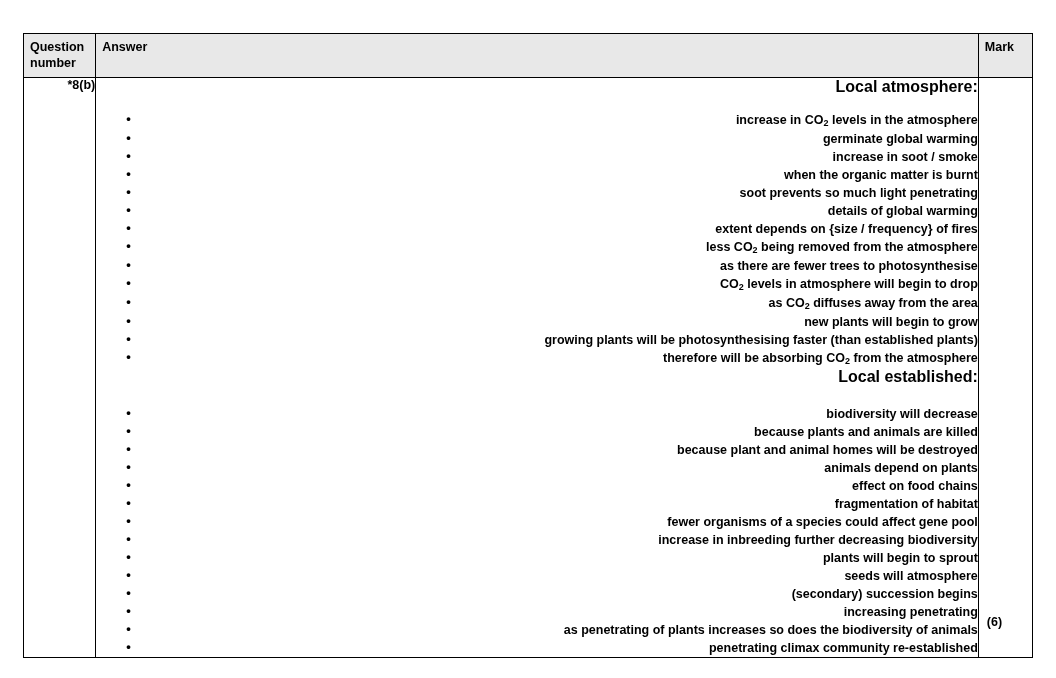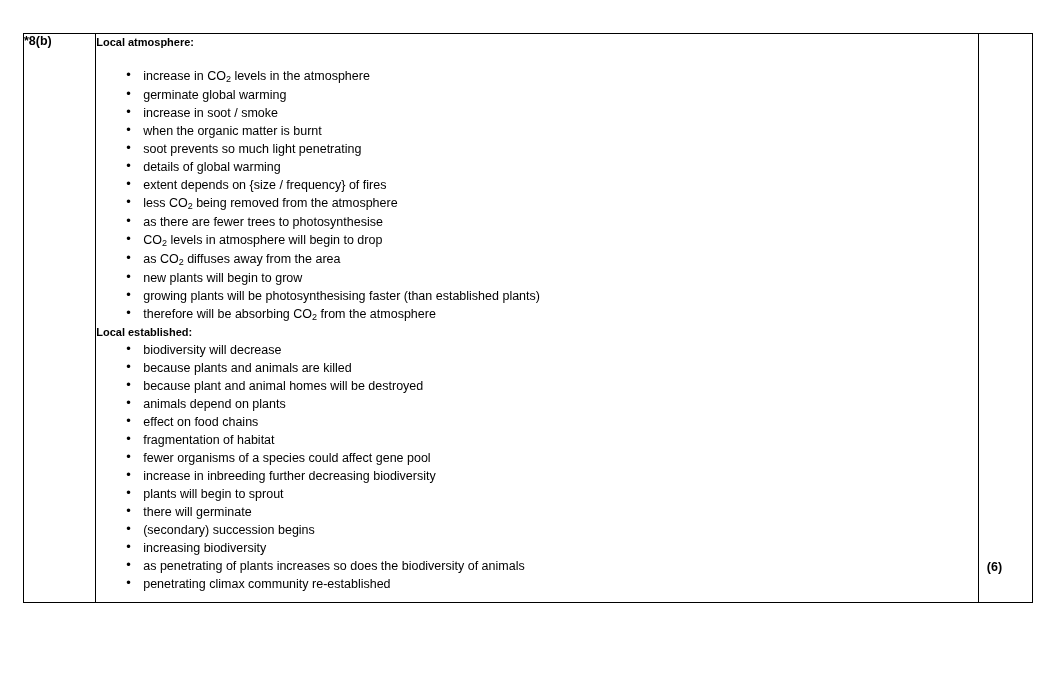--- a/index.html
+++ b/index.html
@@ -41,20 +41,21 @@
     line-height: 16px;
     padding: 5px 6px 6px 6px;
   }
   .col-q { width: 72px; }
   .col-a { width: 880px; }
   .col-m { width: 54px; }
 
   .body-row td {
     font-size: 12.5px;
     padding: 0;
+    text-align: right;
   }
   .cell-q {
     font-weight: bold;
     padding: 7px 6px 0 6px;
     font-size: 12.5px;
     height: 568px;
   }
   .cell-a {
     padding: 7px 6px 0 6px;
     position: relative;
@@ -66,31 +67,32 @@
   }
   .mark-value {
     position: absolute;
     left: 8px;
     bottom: 28px;
     font-weight: bold;
     font-size: 12.5px;
   }
   .subhead {
     font-weight: bold;
-    font-size: 11px;
+    font-size: 16px;
     line-height: 17px;
     margin: 0;
   }
   ul.points {
     list-style: none;
     margin: 0;
     padding: 0;
+    font-weight: bold;
   }
   ul.points.first { margin-top: 16px; }
-  ul.points.second { margin-top: 0; }
+  ul.points.second { margin-top: 20px; }
   ul.points li {
     position: relative;
     font-size: 12.5px;
     line-height: 18px;
     padding-left: 47px;
     white-space: nowrap;
   }
   ul.points li:before {
     content: "\2022";
     position: absolute;
@@ -109,20 +111,25 @@
 <body>
 
 <div class="page">
   <table class="mark-table">
     <colgroup>
       <col class="col-q">
       <col class="col-a">
       <col class="col-m">
     </colgroup>
     <tbody>
+      <tr class="hdr">
+        <td>Question number</td>
+        <td>Answer</td>
+        <td>Mark</td>
+      </tr>
       <tr class="body-row">
         <td class="cell-q">*8(b)</td>
         <td class="cell-a">
           <p class="subhead">Local atmosphere:</p>
           <ul class="points first">
             <li><span>increase in CO<sub>2</sub> levels in the atmosphere</span></li>
             <li><span>germinate global warming</span></li>
             <li><span>increase in soot / smoke</span></li>
             <li><span>when the organic matter is burnt</span></li>
             <li><span>soot prevents so much light penetrating</span></li>
@@ -140,23 +147,23 @@
           <ul class="points second">
             <li><span>biodiversity will decrease</span></li>
             <li><span>because plants and animals are killed</span></li>
             <li><span>because plant and animal homes will be destroyed</span></li>
             <li><span>animals depend on plants</span></li>
             <li><span>effect on food chains</span></li>
             <li><span>fragmentation of habitat</span></li>
             <li><span>fewer organisms of a species could affect gene pool</span></li>
             <li><span>increase in inbreeding further decreasing biodiversity</span></li>
             <li><span>plants will begin to sprout</span></li>
-            <li><span>there will germinate</span></li>
+            <li><span>seeds will atmosphere</span></li>
             <li><span>(secondary) succession begins</span></li>
-            <li><span>increasing biodiversity</span></li>
+            <li><span>increasing penetrating</span></li>
             <li><span>as penetrating of plants increases so does the biodiversity of animals</span></li>
             <li><span>penetrating climax community re-established</span></li>
           </ul>
         </td>
         <td class="cell-m">
           <span class="mark-value">(6)</span>
         </td>
       </tr>
     </tbody>
   </table>

